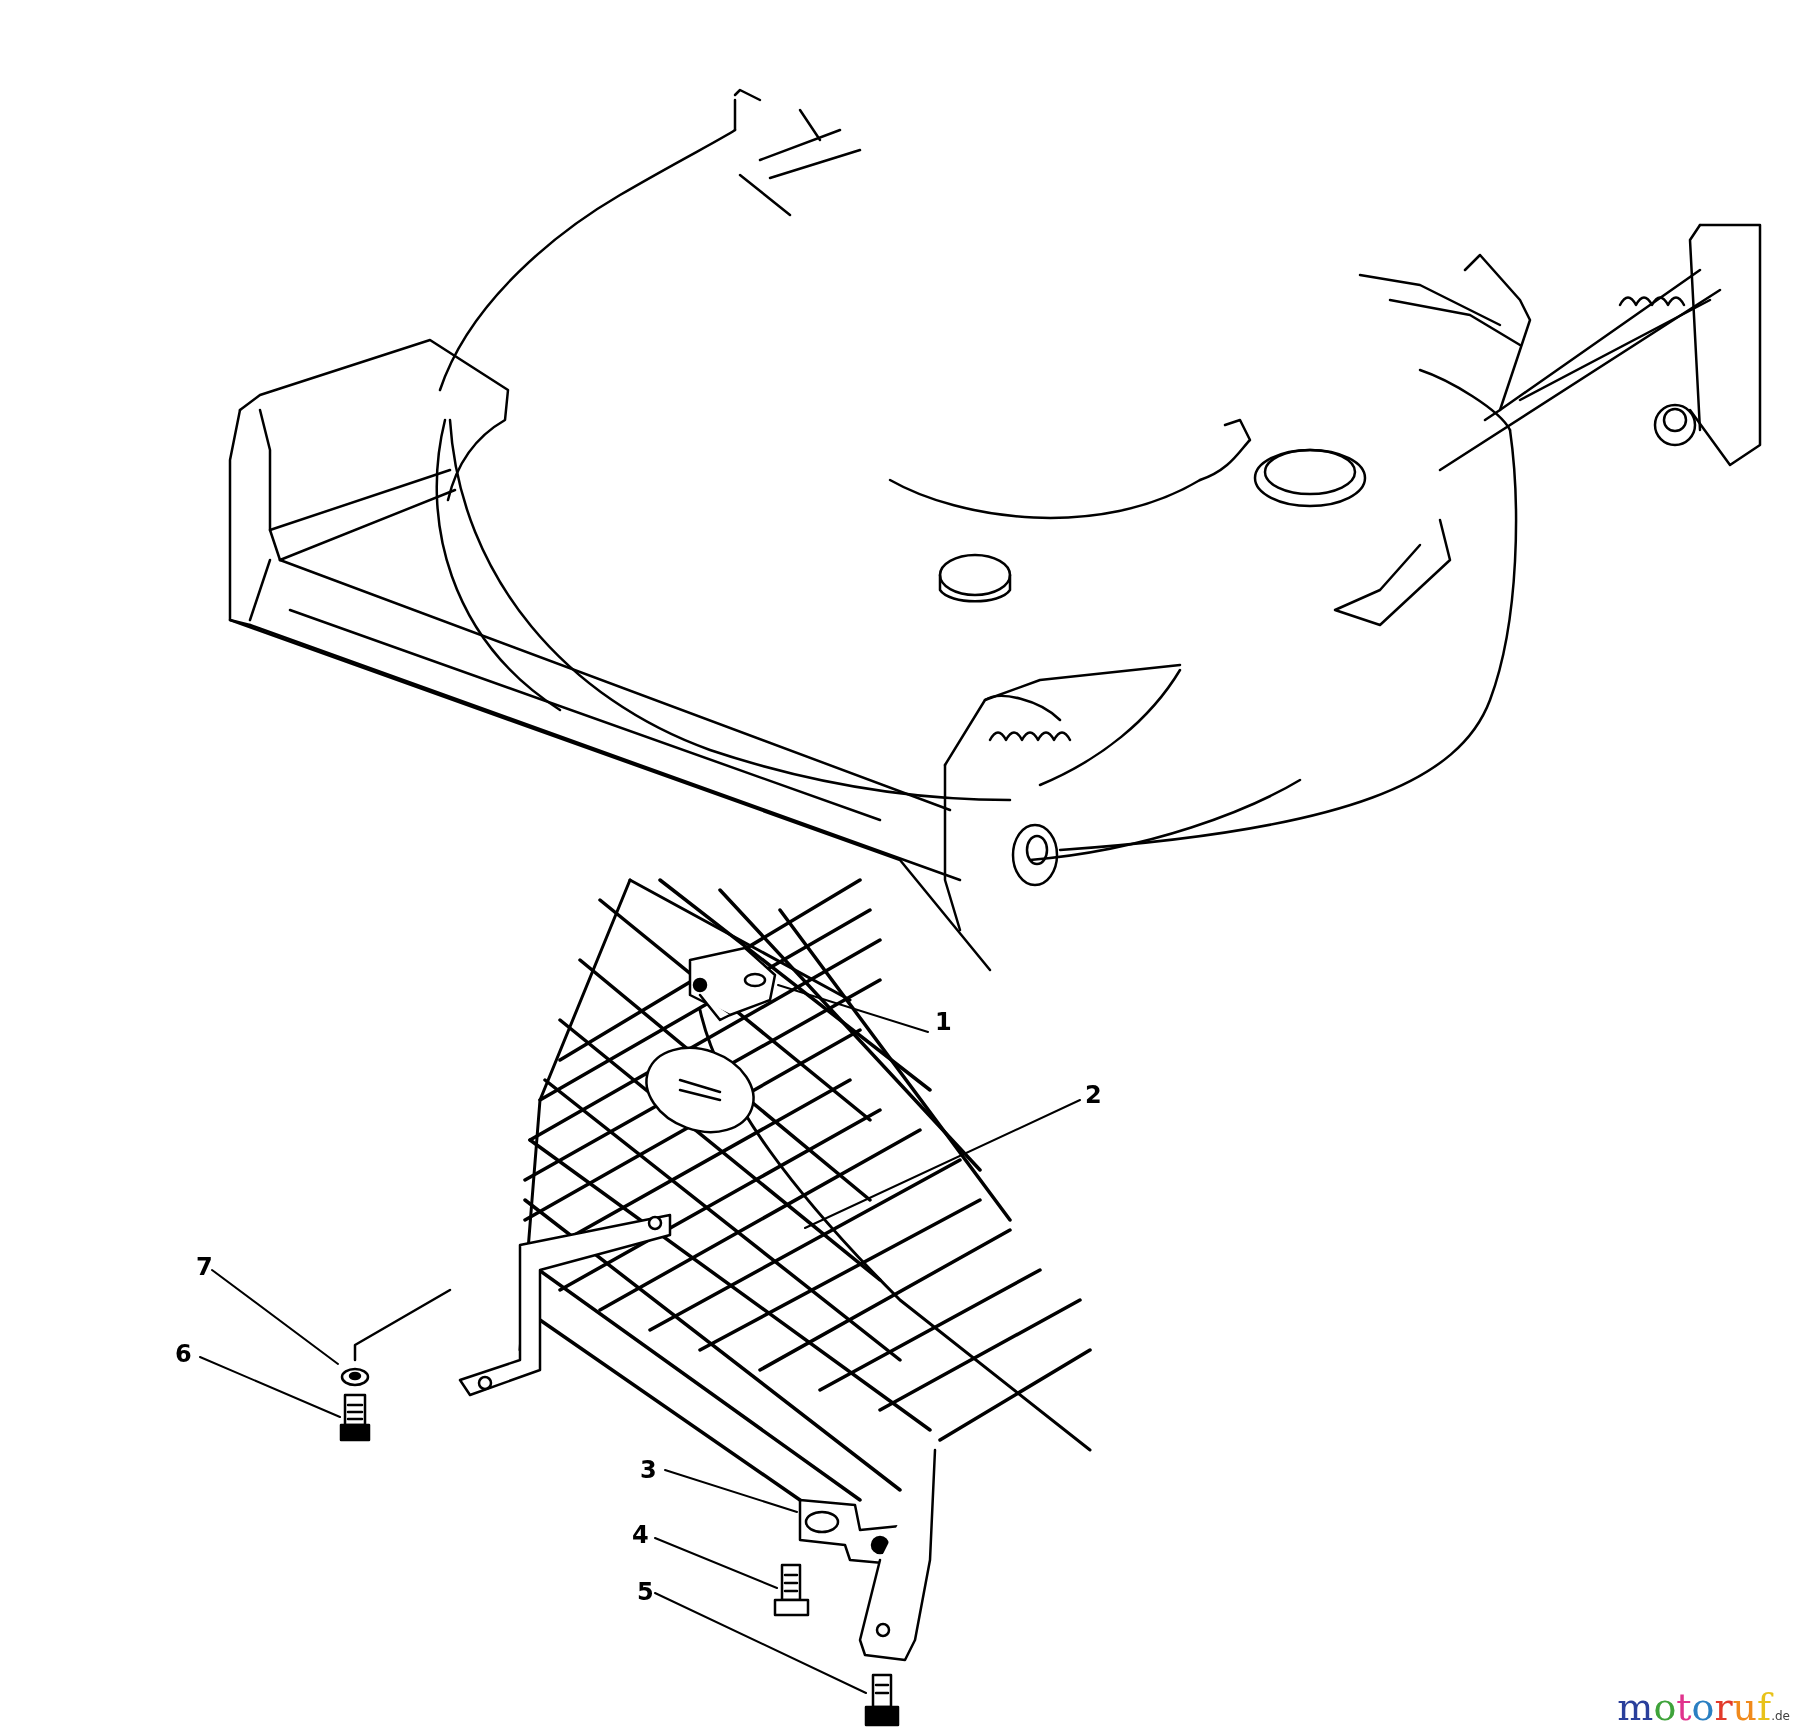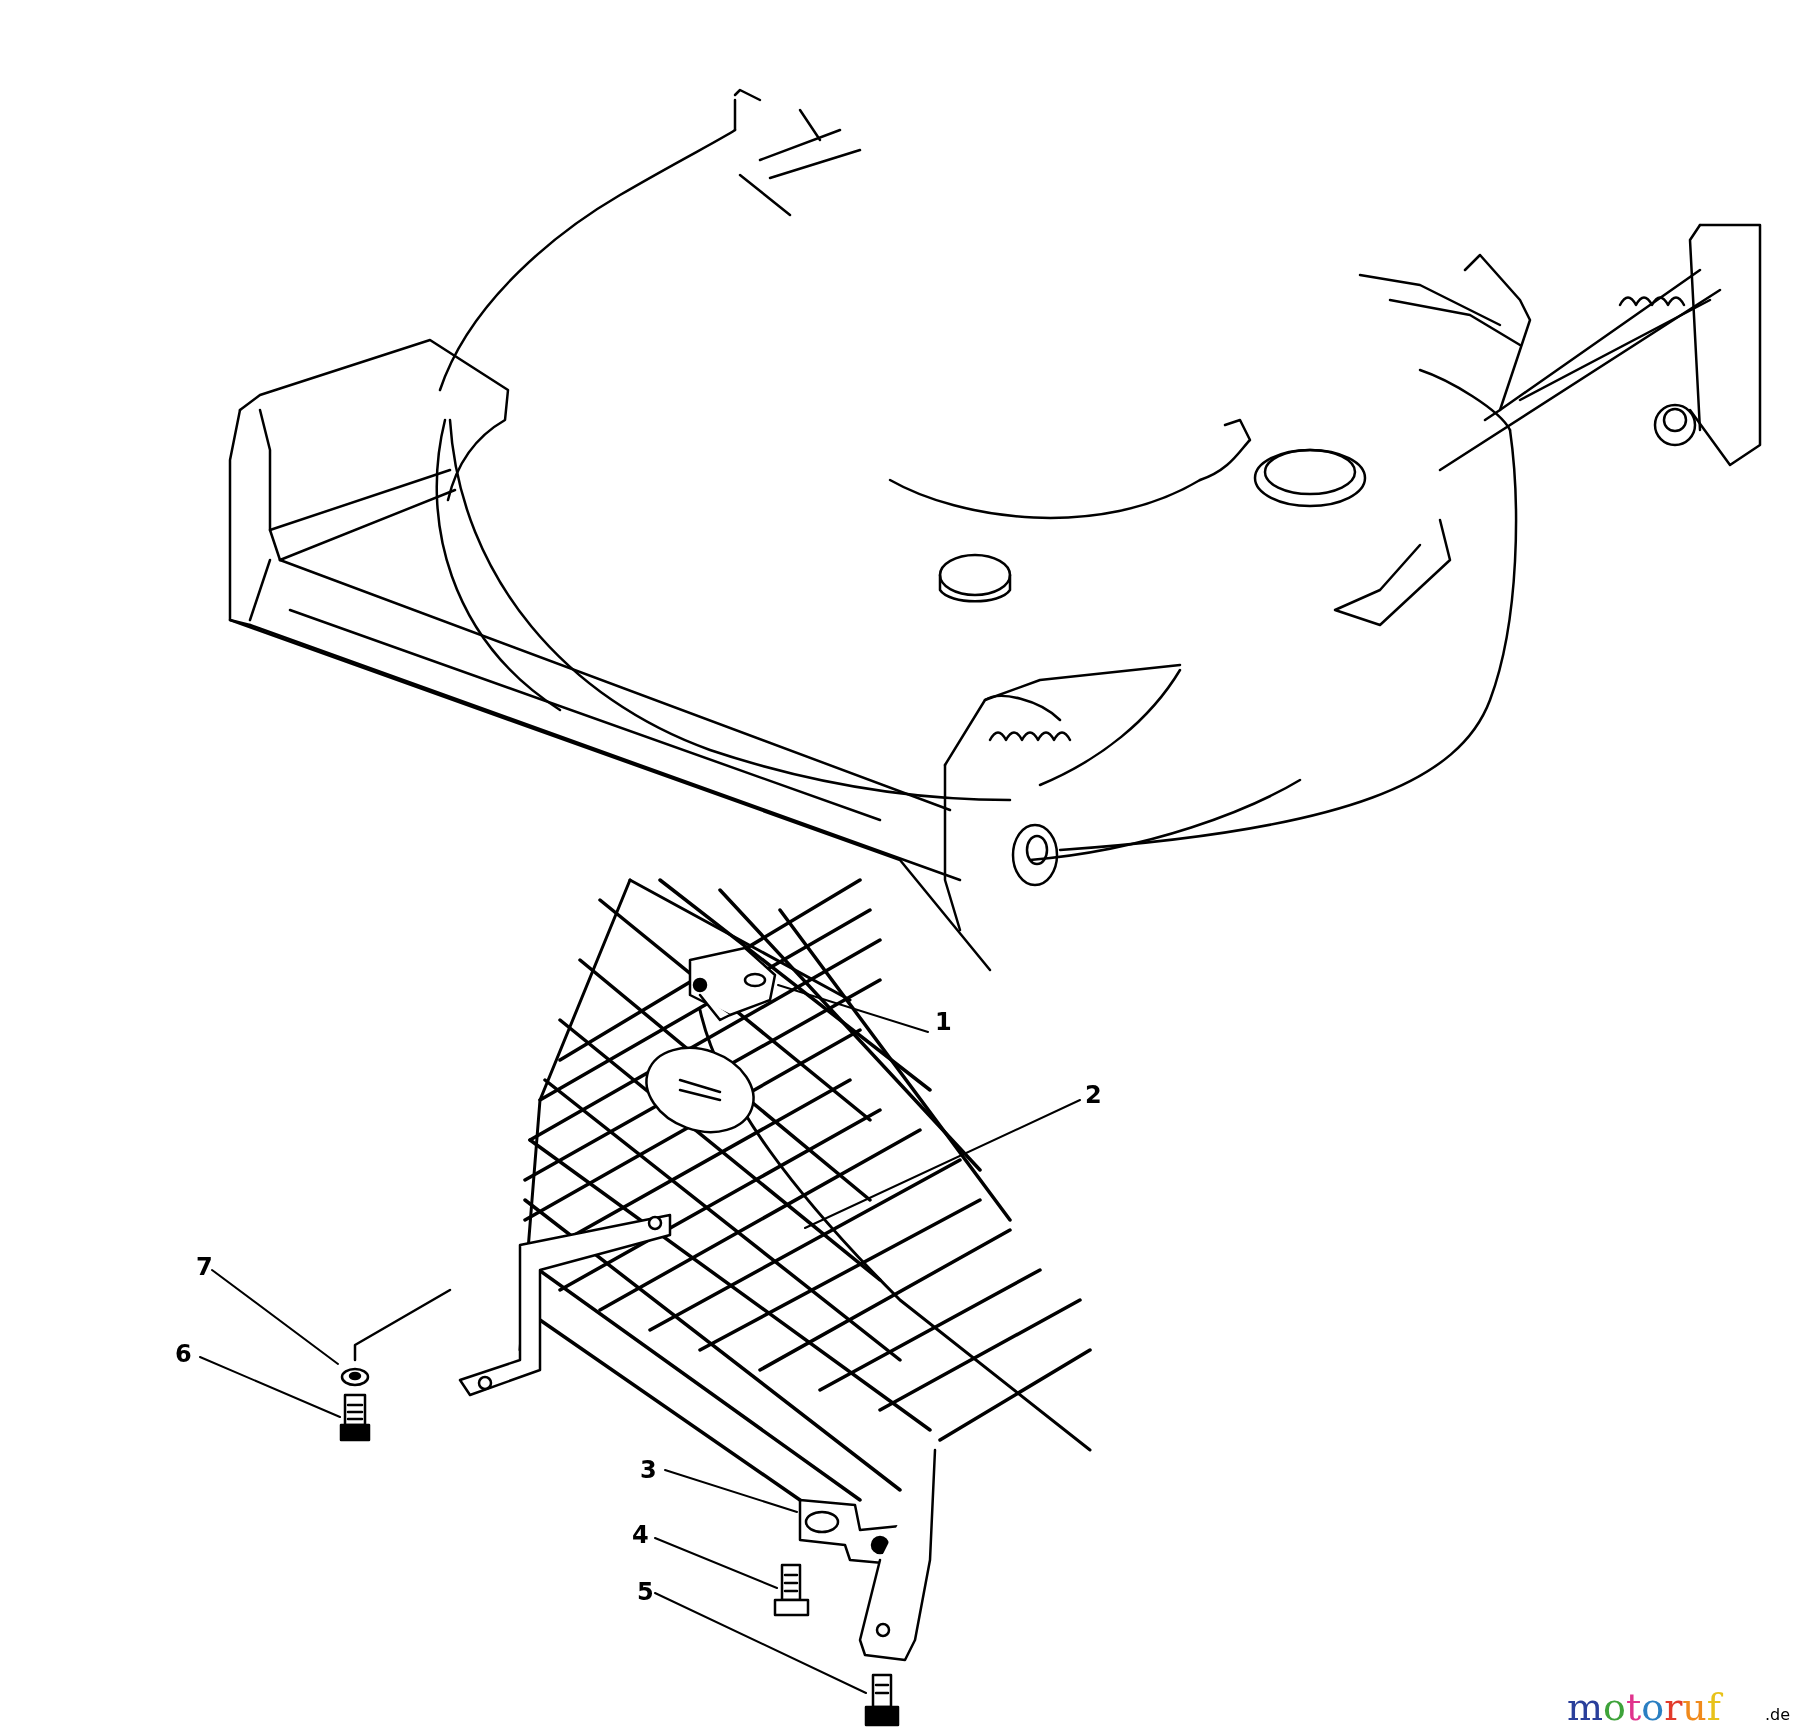--- a/index.html
+++ b/index.html
@@ -1,20 +1,20 @@
 <!DOCTYPE html>
 <html><head>
 <meta charset="utf-8">
 <style>
   html,body{margin:0;padding:0;background:#ffffff;}
   body{width:1800px;height:1732px;position:relative;overflow:hidden;font-family:"Liberation Sans",sans-serif;}
   #diagram{position:absolute;left:0;top:0;width:1800px;height:1732px;}
   .callout-label{position:absolute;font-family:"DejaVu Sans",sans-serif;font-weight:bold;font-size:24px;color:#000;line-height:1;}
   .watermark{position:absolute;right:10px;bottom:6px;font-family:"DejaVu Serif",serif;font-size:38px;line-height:1;letter-spacing:0px;}
-  .watermark .wm-sfx{font-family:"DejaVu Sans",sans-serif;font-size:16px;color:#000000;margin-left:44px;}
+  .watermark .wm-sfx{font-family:"DejaVu Sans",sans-serif;font-size:12px;color:#404040;}
 </style>
 </head>
 <body>
 
 <svg id="diagram" viewBox="0 0 1800 1732" xmlns="http://www.w3.org/2000/svg" fill="none" stroke="#000" stroke-width="2.5" stroke-linecap="round" stroke-linejoin="round">
 
   <g>
 
     <path d="M440,390 C470,300 560,230 620,195 C680,160 720,140 735,130"></path>
     <path d="M735,95 L740,90 L760,100"></path>

